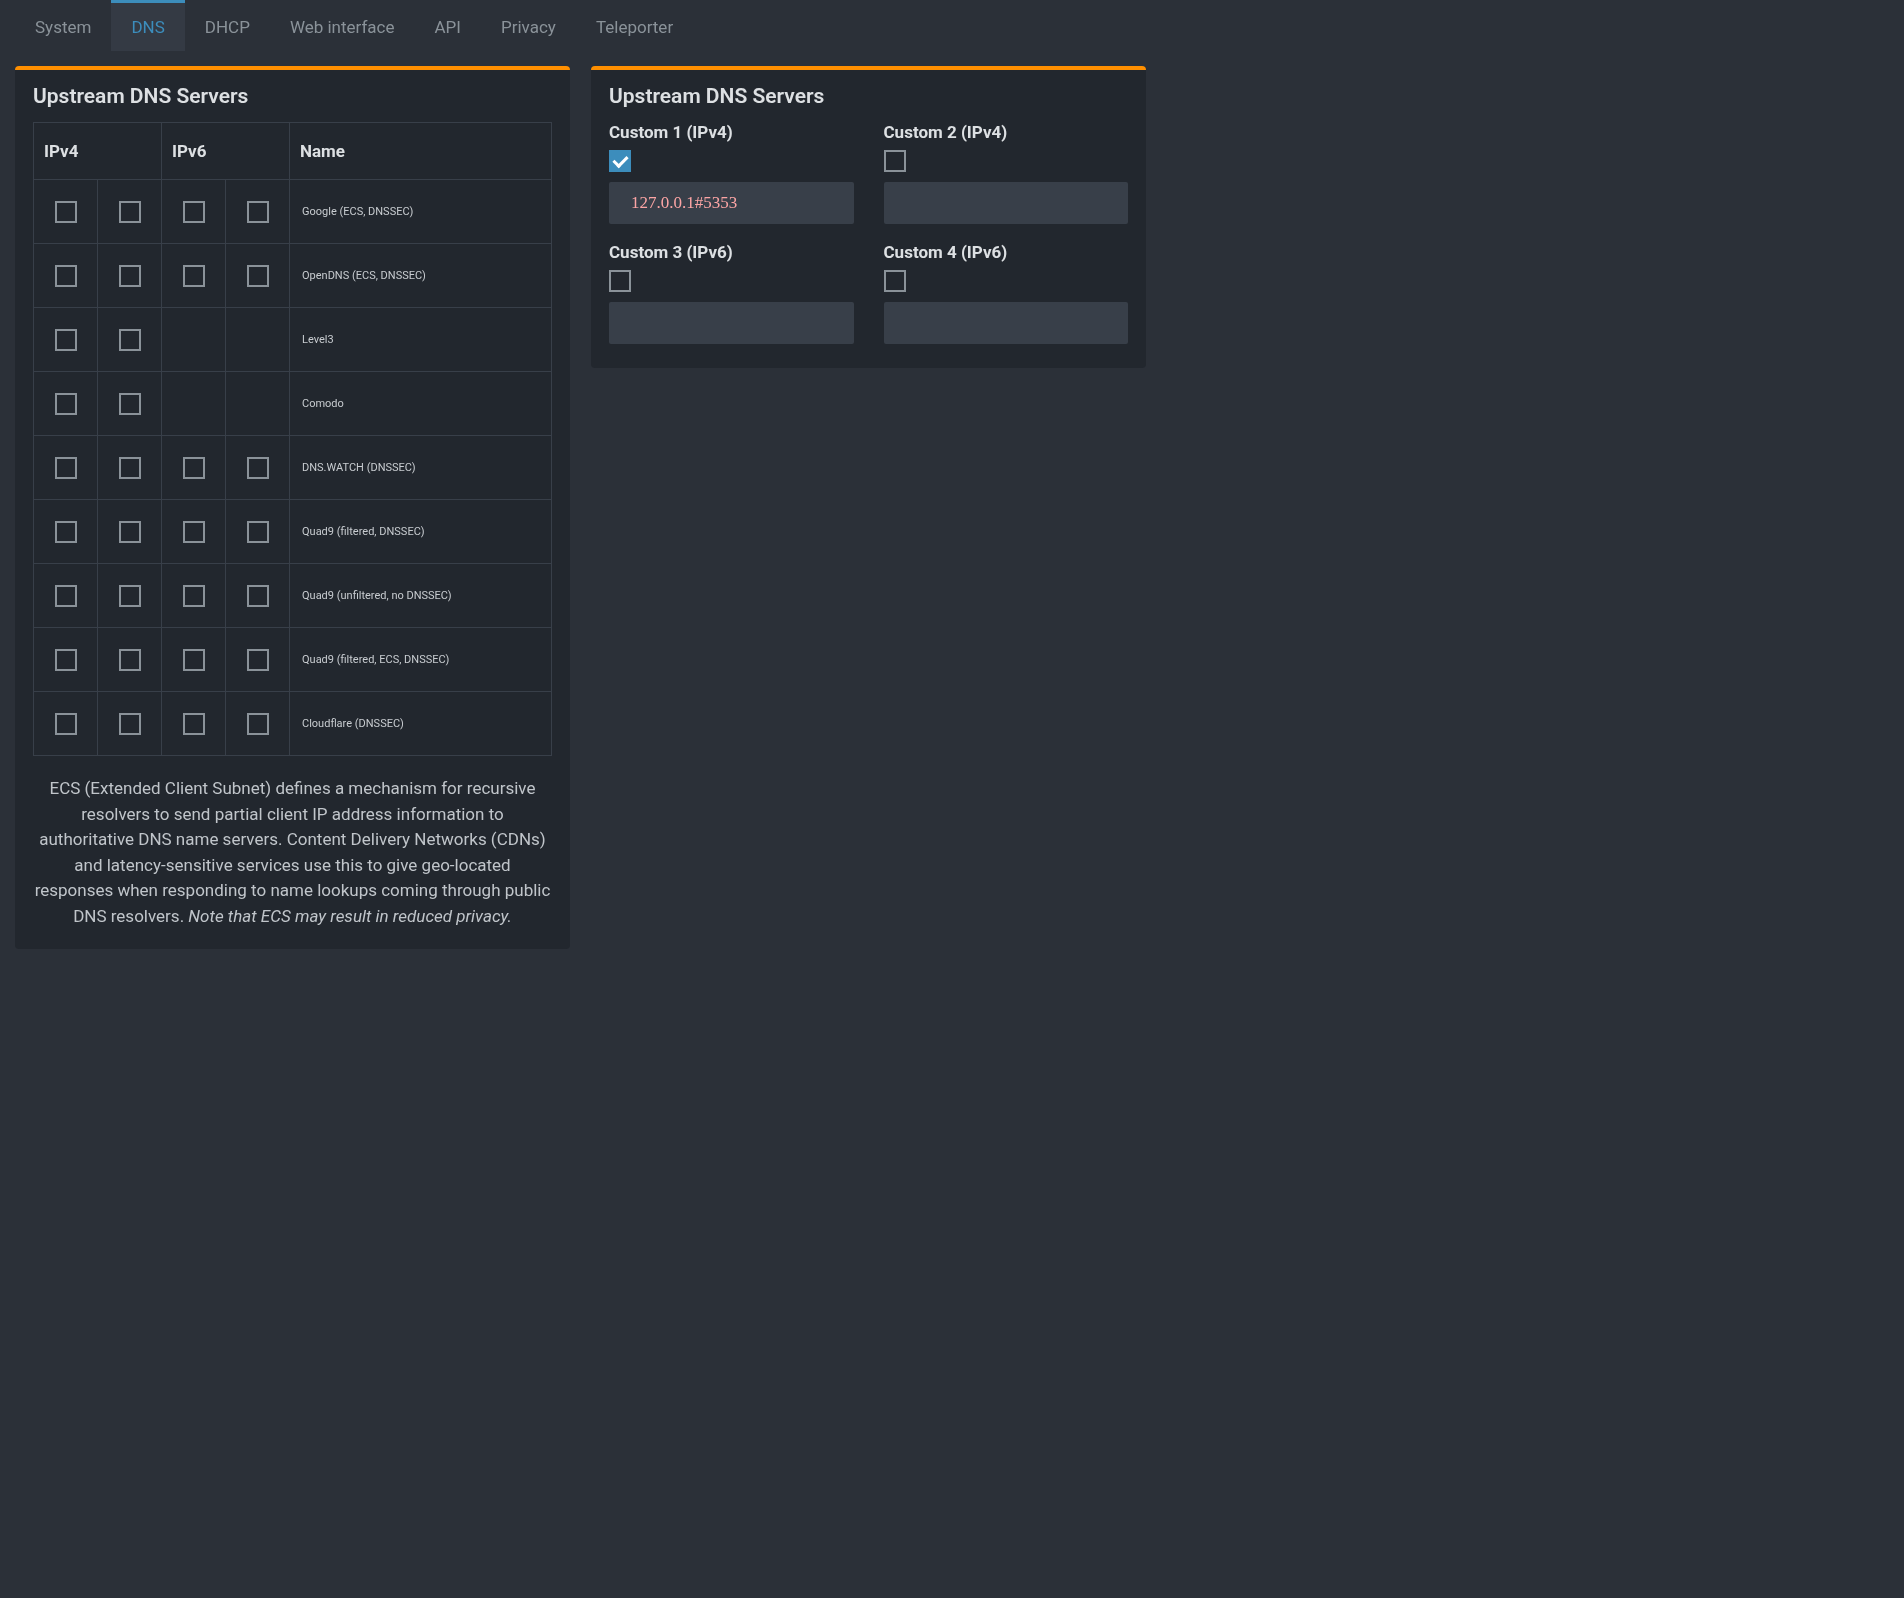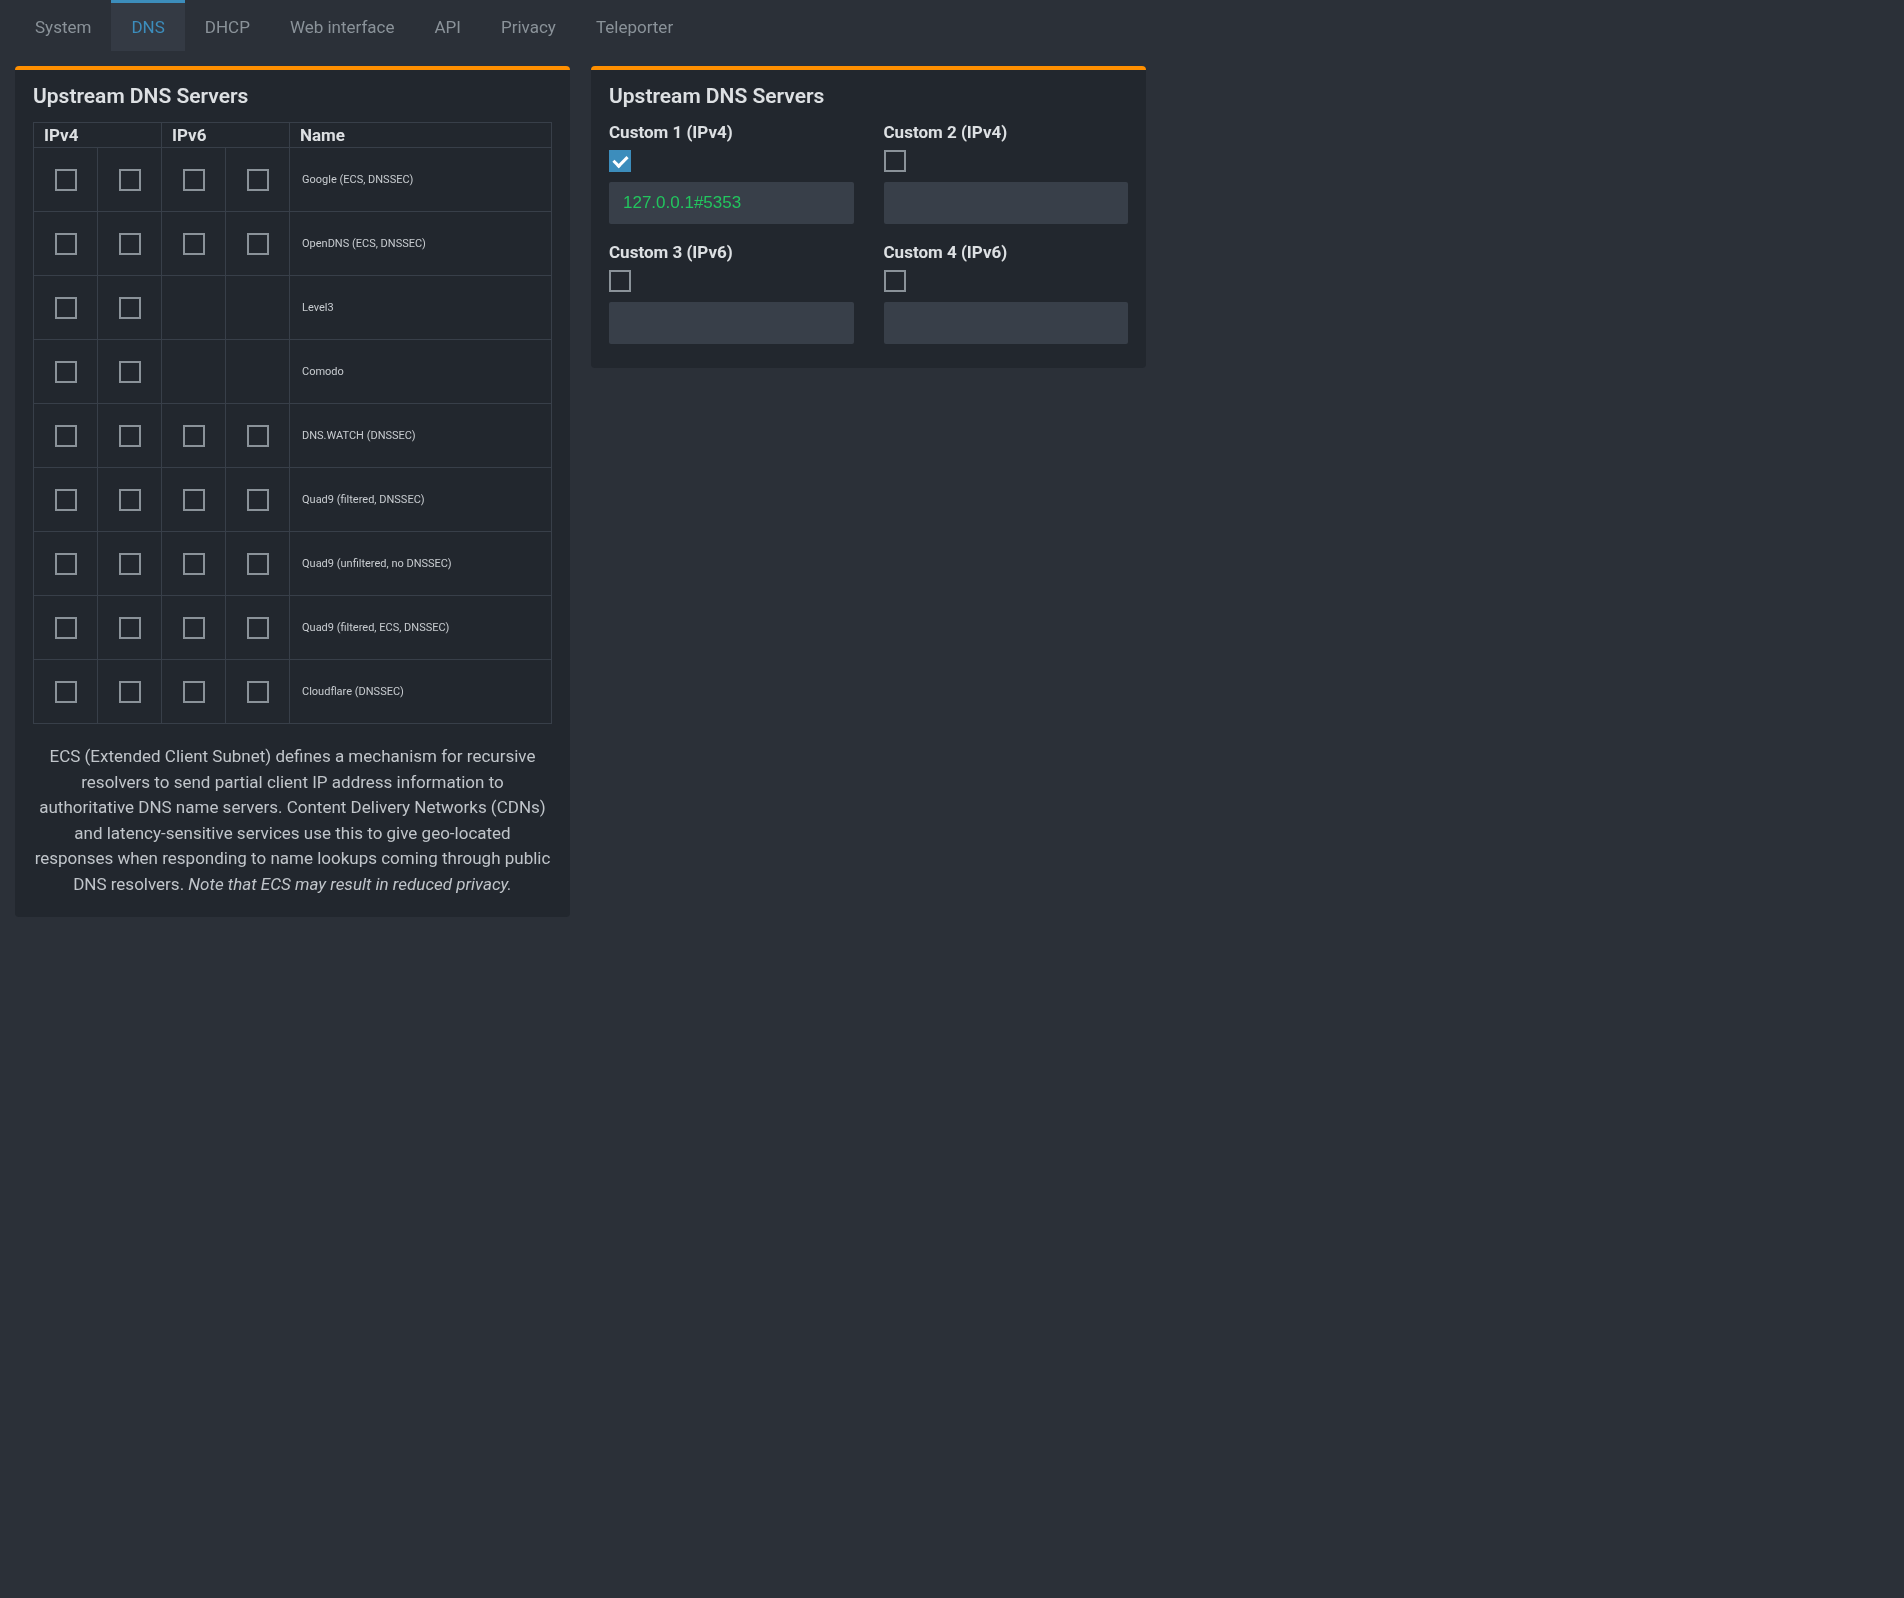--- a/index.html
+++ b/index.html
@@ -51,21 +51,21 @@
 table {
   width: 100%;
   border-collapse: collapse;
 }
 th, td {
   border: 1px solid #383f49;
   padding: 0;
   text-align: left;
 }
 th {
-  padding: 2px 10px;
+  padding: 18px 10px;
   font-weight: 700;
   font-size: 17px;
   color: #dde0e3;
 }
 td.check-cell {
   width: 64px;
   height: 64px;
   text-align: center;
   vertical-align: middle;
 }
@@ -121,24 +121,25 @@
   color: #dde0e3;
   margin-bottom: 8px;
 }
 .custom-field .checkbox {
   margin-bottom: 10px;
 }
 .custom-input {
   width: 100%;
   background: #383f49;
   border: none;
-  padding: 11px 14px;
-  color: #22c55e;
+  padding: 11px 22px;
+  color: #fca5a5;
   font-size: 17px;
   border-radius: 2px;
+  font-family: Liberation Serif, serif;
 }
 .arrow {
   position: absolute;
   left: 781px;
   top: 48px;
   pointer-events: none;
 }
 .arrow svg { display: block; }
 .panel-right { position: relative; }
 </style>

